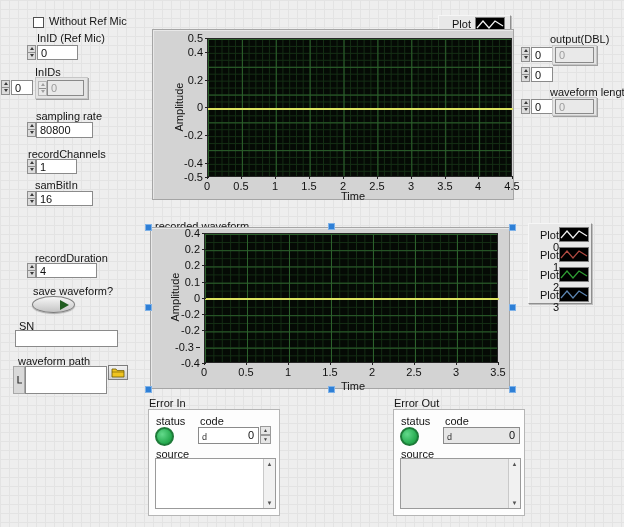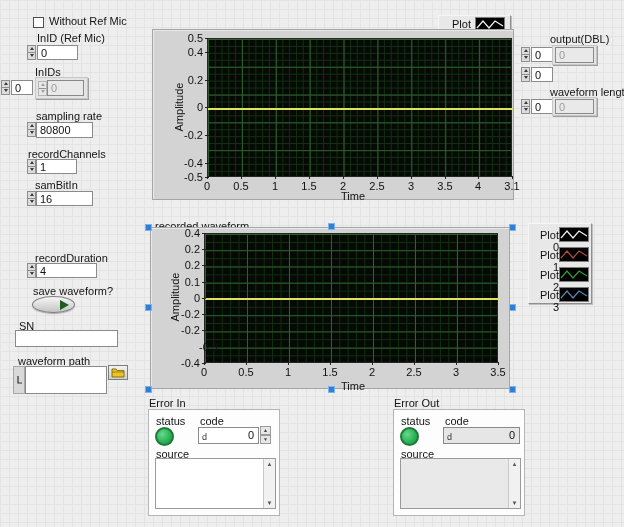--- a/index.html
+++ b/index.html
@@ -175,21 +175,21 @@
     <span class="ytick" style="left:25px;top:157px">-0.5</span>
     <span class="xtick" style="left:43px;top:166px">0</span>
     <span class="xtick" style="left:77px;top:166px">0.5</span>
     <span class="xtick" style="left:111px;top:166px">1</span>
     <span class="xtick" style="left:145px;top:166px">1.5</span>
     <span class="xtick" style="left:179px;top:166px">2</span>
     <span class="xtick" style="left:213px;top:166px">2.5</span>
     <span class="xtick" style="left:247px;top:166px">3</span>
     <span class="xtick" style="left:281px;top:166px">3.5</span>
     <span class="xtick" style="left:314px;top:166px">4</span>
-    <span class="xtick" style="left:348px;top:166px">3.1</span>
+    <span class="xtick" style="left:348px;top:166px">4.5</span>
     <span class="lbl" style="left:188px;top:176px;width:30px;text-align:center">Time</span>
   </div>
 
   <span class="lbl" style="left:550px;top:33px">output(DBL)</span>
   <div class="spin" style="left:521px;top:47px">
       <div class="up"></div>
       <div class="dn"></div>
     </div>
   <div class="field" style="left:531px;top:47px;width:22px;height:15px">0</div>
   <div class="shell" style="left:552px;top:45px;width:45px;height:20px"></div>
@@ -216,21 +216,21 @@
       <div class="zline" style="left:0;top:64px;width:294px"></div>
     </div>
     <div class="vlabel" style="left:-15px;top:73px">Amplitude</div>
     <span class="ytick" style="left:22px;top:9px">0.4</span>
     <span class="ytick" style="left:22px;top:25px">0.2</span>
     <span class="ytick" style="left:22px;top:41px">0.2</span>
     <span class="ytick" style="left:22px;top:58px">0.1</span>
     <span class="ytick" style="left:22px;top:74px">0</span>
     <span class="ytick" style="left:22px;top:90px">-0.2</span>
     <span class="ytick" style="left:22px;top:106px">-0.2</span>
-    <span class="ytick" style="left:40px;top:123px">-0.3</span>
+    <span class="ytick" style="left:16px;top:123px">-0.3</span>
     <span class="ytick" style="left:22px;top:139px">-0.4</span>
     <span class="xtick" style="left:40px;top:148px">0</span>
     <span class="xtick" style="left:82px;top:148px">0.5</span>
     <span class="xtick" style="left:124px;top:148px">1</span>
     <span class="xtick" style="left:166px;top:148px">1.5</span>
     <span class="xtick" style="left:208px;top:148px">2</span>
     <span class="xtick" style="left:250px;top:148px">2.5</span>
     <span class="xtick" style="left:292px;top:148px">3</span>
     <span class="xtick" style="left:334px;top:148px">3.5</span>
     <span class="lbl" style="left:188px;top:162px;width:30px;text-align:center">Time</span>

